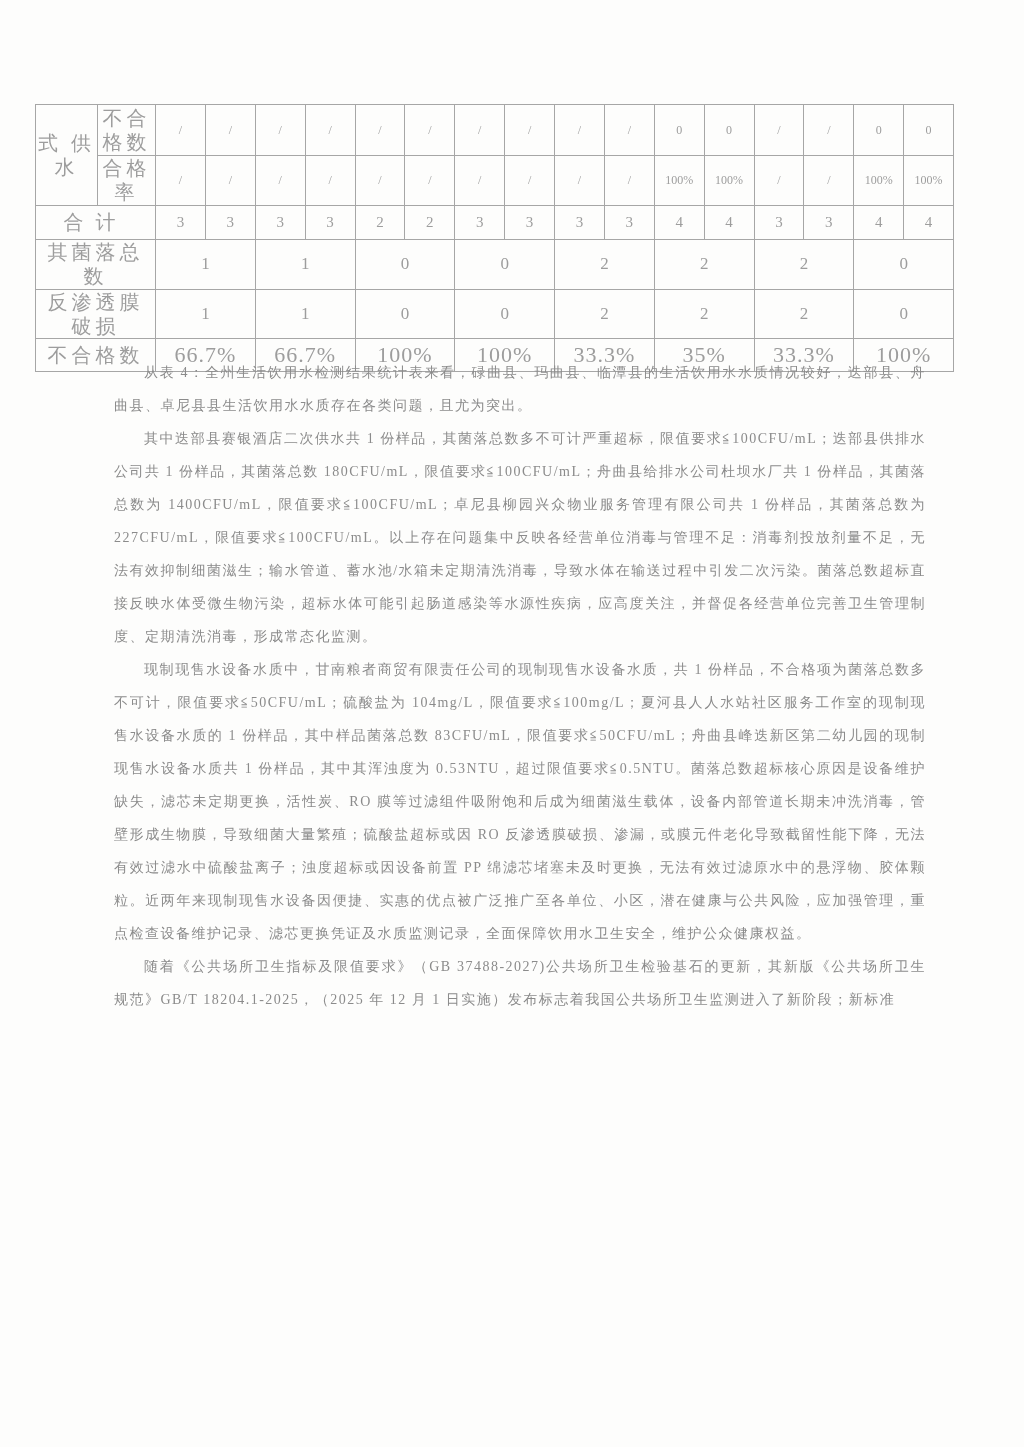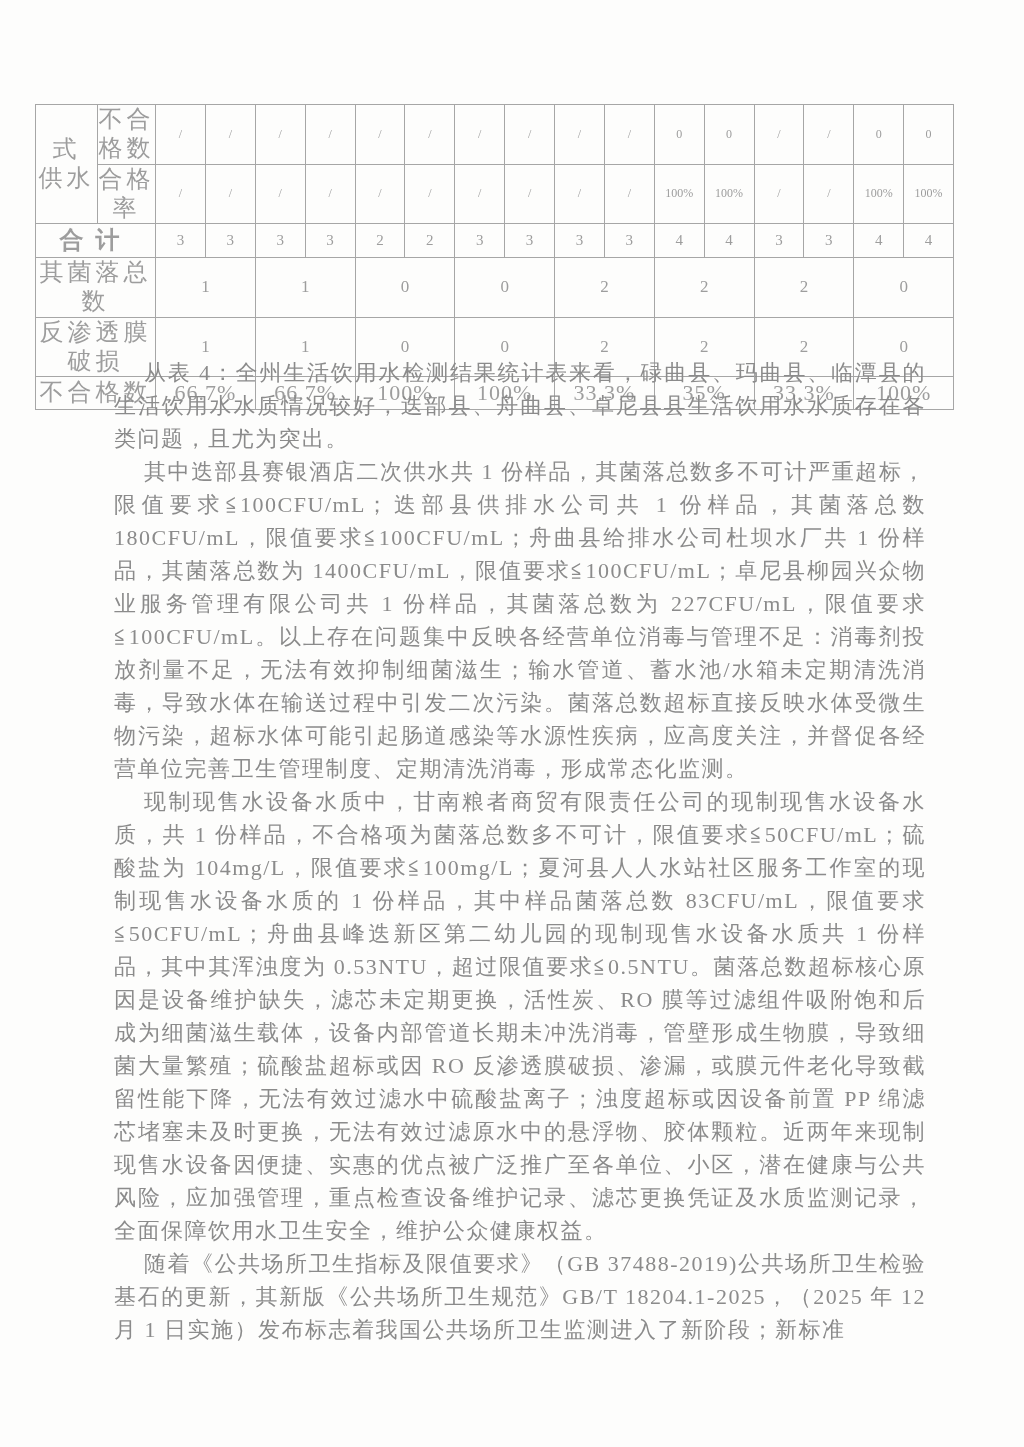--- a/index.html
+++ b/index.html
@@ -25,37 +25,37 @@
     color:#9d9d9d;
   }
   tr.r1 td { height:50px; }
   tr.r2 td { height:48px; }
   tr.r3 td { height:33px; }
   tr.r4 td { height:38px; }
   tr.r5 td { height:33px; }
   tr.r6 td { height:32px; }
 
   td.lbl {
-    font-size:24px; color:#8e8e8e;
+    font-size:20px; color:#8e8e8e;
     letter-spacing:4px; line-height:1.22;
   }
   td.group { vertical-align:top; padding-top:8px; }
-  td.total-lbl { letter-spacing:12px;font-weight:bold; }
+  td.total-lbl { letter-spacing:12px; }
   td.tiny  { font-size:12px; color:#b6b6b6; }
   td.num   { font-size:15px; color:#a9a9a9; }
   td.sum   { font-size:17px; color:#9a9a9a; }
   td.pct   { font-size:22px; color:#9a9a9a; letter-spacing:1px; }
 
   
   .content {
     position:absolute; left:114px; top:356px; width:812px;
   }
   .content p.para {
     margin:0;
-    font-size:22px; line-height:33px;
+    font-size:14px; line-height:33px;
     letter-spacing:1.5px;
     color:#8b8b8b;
     text-align:justify;
     text-indent:30px;
   }
 </style>
 </head>
 <body>
 
 <div class="page">
@@ -158,16 +158,16 @@
       <td class="pct" colspan="2">33.3%</td>
       <td class="pct" colspan="2">100%</td>
     </tr>
   </tbody>
     </table>
 
   <div class="content">
     <p class="para">从表 4：全州生活饮用水检测结果统计表来看，碌曲县、玛曲县、临潭县的生活饮用水水质情况较好，迭部县、舟曲县、卓尼县县生活饮用水水质存在各类问题，且尤为突出。</p>
     <p class="para">其中迭部县赛银酒店二次供水共 1 份样品，其菌落总数多不可计严重超标，限值要求≦100CFU/mL；迭部县供排水公司共 1 份样品，其菌落总数 180CFU/mL，限值要求≦100CFU/mL；舟曲县给排水公司杜坝水厂共 1 份样品，其菌落总数为 1400CFU/mL，限值要求≦100CFU/mL；卓尼县柳园兴众物业服务管理有限公司共 1 份样品，其菌落总数为 227CFU/mL，限值要求≦100CFU/mL。以上存在问题集中反映各经营单位消毒与管理不足：消毒剂投放剂量不足，无法有效抑制细菌滋生；输水管道、蓄水池/水箱未定期清洗消毒，导致水体在输送过程中引发二次污染。菌落总数超标直接反映水体受微生物污染，超标水体可能引起肠道感染等水源性疾病，应高度关注，并督促各经营单位完善卫生管理制度、定期清洗消毒，形成常态化监测。</p>
     <p class="para">现制现售水设备水质中，甘南粮者商贸有限责任公司的现制现售水设备水质，共 1 份样品，不合格项为菌落总数多不可计，限值要求≦50CFU/mL；硫酸盐为 104mg/L，限值要求≦100mg/L；夏河县人人水站社区服务工作室的现制现售水设备水质的 1 份样品，其中样品菌落总数 83CFU/mL，限值要求≦50CFU/mL；舟曲县峰迭新区第二幼儿园的现制现售水设备水质共 1 份样品，其中其浑浊度为 0.53NTU，超过限值要求≦0.5NTU。菌落总数超标核心原因是设备维护缺失，滤芯未定期更换，活性炭、RO 膜等过滤组件吸附饱和后成为细菌滋生载体，设备内部管道长期未冲洗消毒，管壁形成生物膜，导致细菌大量繁殖；硫酸盐超标或因 RO 反渗透膜破损、渗漏，或膜元件老化导致截留性能下降，无法有效过滤水中硫酸盐离子；浊度超标或因设备前置 PP 绵滤芯堵塞未及时更换，无法有效过滤原水中的悬浮物、胶体颗粒。近两年来现制现售水设备因便捷、实惠的优点被广泛推广至各单位、小区，潜在健康与公共风险，应加强管理，重点检查设备维护记录、滤芯更换凭证及水质监测记录，全面保障饮用水卫生安全，维护公众健康权益。</p>
-    <p class="para">随着《公共场所卫生指标及限值要求》（GB 37488-2019)公共场所卫生检验基石的更新，其新版《公共场所卫生规范》GB/T 18204.1-2025，（2025 年 12 月 1 日实施）发布标志着我国公共场所卫生监测进入了新阶段；新标准</p>
+    <p class="para">随着《公共场所卫生指标及限值要求》（GB 37488-2027)公共场所卫生检验基石的更新，其新版《公共场所卫生规范》GB/T 18204.1-2025，（2025 年 12 月 1 日实施）发布标志着我国公共场所卫生监测进入了新阶段；新标准</p>
   </div>
 
 </div>
 
 </body></html>

